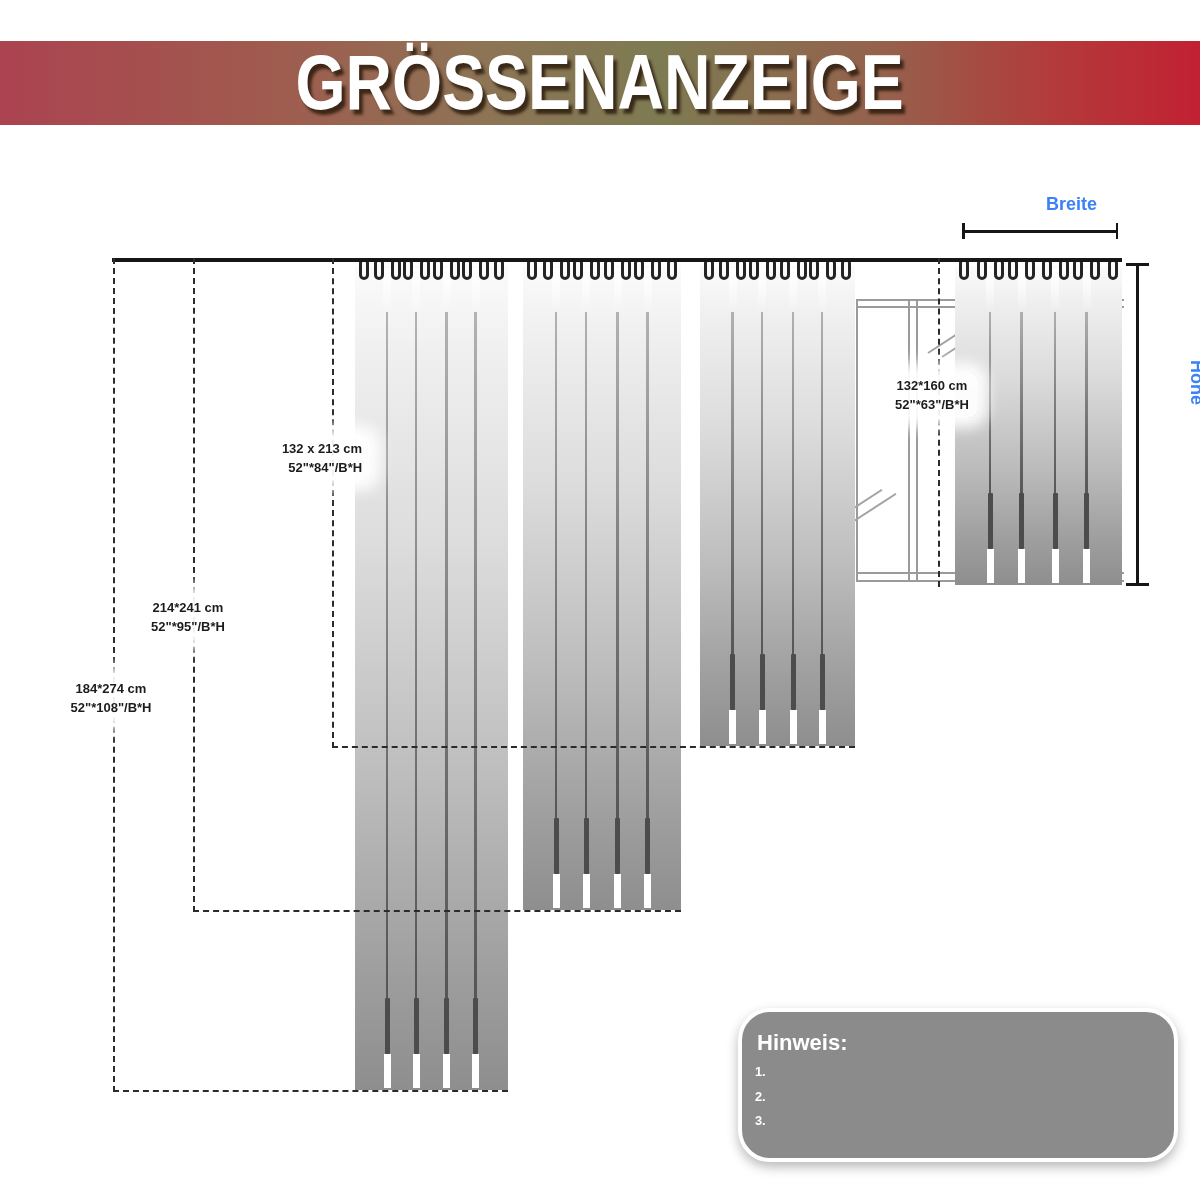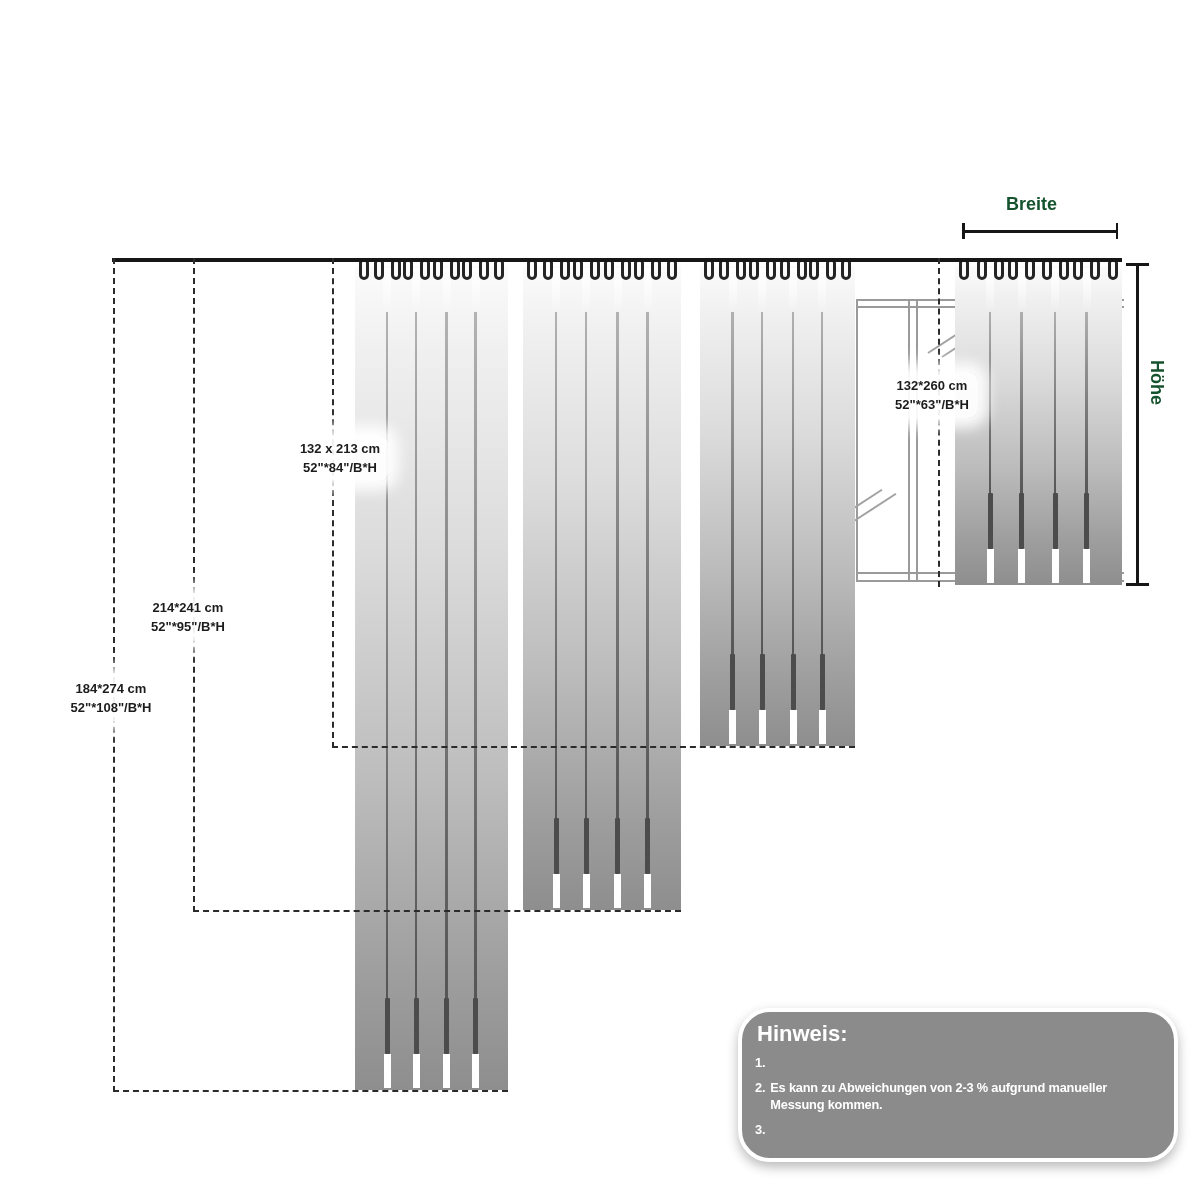--- a/index.html
+++ b/index.html
@@ -30,42 +30,45 @@
 
   
   .size-label{position:absolute;transform:translate(-50%,-50%);text-align:center;z-index:5;
     background:rgba(255,255,255,.93);border-radius:10px;padding:4px 9px;
     box-shadow:0 0 14px 10px rgba(255,255,255,.93);
     font-size:13px;font-weight:600;color:#1c1c1c;line-height:19px;white-space:nowrap;}
 
   
   .measure-line-h{position:absolute;height:2.5px;background:#161616;z-index:5;}
   .measure-line-v{position:absolute;width:2.5px;background:#161616;z-index:5;}
-  .measure-label{position:absolute;font-size:18px;font-weight:600;color:#14532d;z-index:5;}
+  .measure-label{position:absolute;font-size:18px;font-weight:600;color:#3b82f6;z-index:5;margin-left:40px;}
   .vertical-text{writing-mode:vertical-rl;}
 
   
   .win-line{position:absolute;background:#9a9a9a;z-index:1;}
   .win-diag{position:absolute;height:2px;background:#a2a2a2;z-index:1;transform-origin:left center;}
 
   
   .note{position:absolute;left:738px;top:1008px;width:440px;height:154px;box-sizing:border-box;
     background:#8b8b8b;border:4px solid #fff;border-radius:32px;z-index:6;
     box-shadow:0 5px 12px rgba(0,0,0,.28);padding:8px 12px 8px 13px;color:#fff;overflow:hidden;}
-  .note h2{margin:1px 0 7px 2px;font-size:22px;font-weight:700;}
+  .note h2{margin:10px 0 7px 2px;font-size:22px;font-weight:700;}
   .note-item{display:flex;margin-bottom:7px;font-size:12.8px;font-weight:700;
     letter-spacing:-0.2px;line-height:1.38;}
   .note-item .num{flex:0 0 auto;margin-right:5px;}
   .note-item .txt{white-space:pre;}
 </style>
 </head>
 <body>
 
 <div id="stage">
 
+  <div class="banner">
+    <h1>GRÖSSENANZEIGE</h1>
+  </div>
 
   <div class="rod" style="left:112px;top:258px;width:1010px;height:3.5px;"></div>
 
   <div>
     <div class="win-line" style="left:856px;top:299px;width:268px;height:2px;"></div>
     <div class="win-line" style="left:856px;top:306px;width:268px;height:2px;"></div>
     <div class="win-line" style="left:856px;top:572px;width:268px;height:2px;"></div>
     <div class="win-line" style="left:856px;top:580px;width:268px;height:2px;"></div>
     <div class="win-line" style="left:856px;top:299px;width:2px;height:283px;"></div>
     <div class="win-line" style="left:908px;top:299px;width:2px;height:283px;"></div>
@@ -169,21 +172,21 @@
         <div class="ring" style="left: 96.5px; top: -8px;"></div>
         <div class="streak" style="left: 118.45px; top: 2px; height: 44px;"></div>
         <div class="fold" style="left: 120.95px; top: 46px; height: 342px;"></div>
         <div class="foldbar" style="left: 119.95px; top: 388px; height: 56px;"></div>
         <div class="slit" style="left: 118.95px; top: 444px; height: 34px;"></div>
         <div class="ring" style="left: 108.95px; top: -8px;"></div>
         <div class="ring" style="left: 125.95px; top: -8px;"></div>
         <div class="ring" style="left: 4px; top: -8px;"></div>
         <div class="ring" style="left: 141px; top: -8px;"></div>
       </div>
-      <div class="size-label" style="left: 340px; top: 458px;">
+      <div class="size-label" style="left: 322px; top: 458px; text-align: right;">
         <div>132 x 213 cm</div>
         <div>52"*84"/B*H</div>
       </div>
       <div class="dash-v" style="left: 938px; top: 258px; height: 329px;"></div>
       <div class="curtain" style="left: 955px; top: 266px; width: 167px; height: 319px;">
         <div class="streak" style="left: 31.07px; top: 2px; height: 44px;"></div>
         <div class="fold" style="left: 33.57px; top: 46px; height: 181px;"></div>
         <div class="foldbar" style="left: 32.57px; top: 227px; height: 56px;"></div>
         <div class="slit" style="left: 31.57px; top: 283px; height: 34px;"></div>
         <div class="ring" style="left: 21.57px; top: -8px;"></div>
@@ -203,21 +206,21 @@
         <div class="streak" style="left: 127.93px; top: 2px; height: 44px;"></div>
         <div class="fold" style="left: 130.43px; top: 46px; height: 181px;"></div>
         <div class="foldbar" style="left: 129.43px; top: 227px; height: 56px;"></div>
         <div class="slit" style="left: 128.43px; top: 283px; height: 34px;"></div>
         <div class="ring" style="left: 118.43px; top: -8px;"></div>
         <div class="ring" style="left: 135.43px; top: -8px;"></div>
         <div class="ring" style="left: 4px; top: -8px;"></div>
         <div class="ring" style="left: 153px; top: -8px;"></div>
       </div>
       <div class="size-label" style="left: 932px; top: 395px;">
-        <div>132*260 cm</div>
+        <div>132*160 cm</div>
         <div>52"*63"/B*H</div>
       </div>
     </div>
 
   <div>
     <div class="measure-label" style="left:1006px;top:194px;">Breite</div>
     <div class="measure-line-h" style="left:962px;top:230px;width:156px;"></div>
     <div class="measure-line-v" style="left:962px;top:223px;height:16px;"></div>
     <div class="measure-line-v" style="left:1115.5px;top:223px;height:16px;"></div>
   </div>
@@ -230,22 +233,20 @@
   </div>
 
   <div class="note">
     <h2>Hinweis:</h2>
     <div id="note-items">
         <div class="note-item">
           <span class="num">1.</span>
         </div>
         <div class="note-item">
           <span class="num">2.</span>
-          <span class="txt">Es kann zu Abweichungen von 2-3 % aufgrund manueller
-Messung kommen.</span>
         </div>
         <div class="note-item">
           <span class="num">3.</span>
         </div>
       </div>
   </div>
 
 </div>
 
 </body></html>

